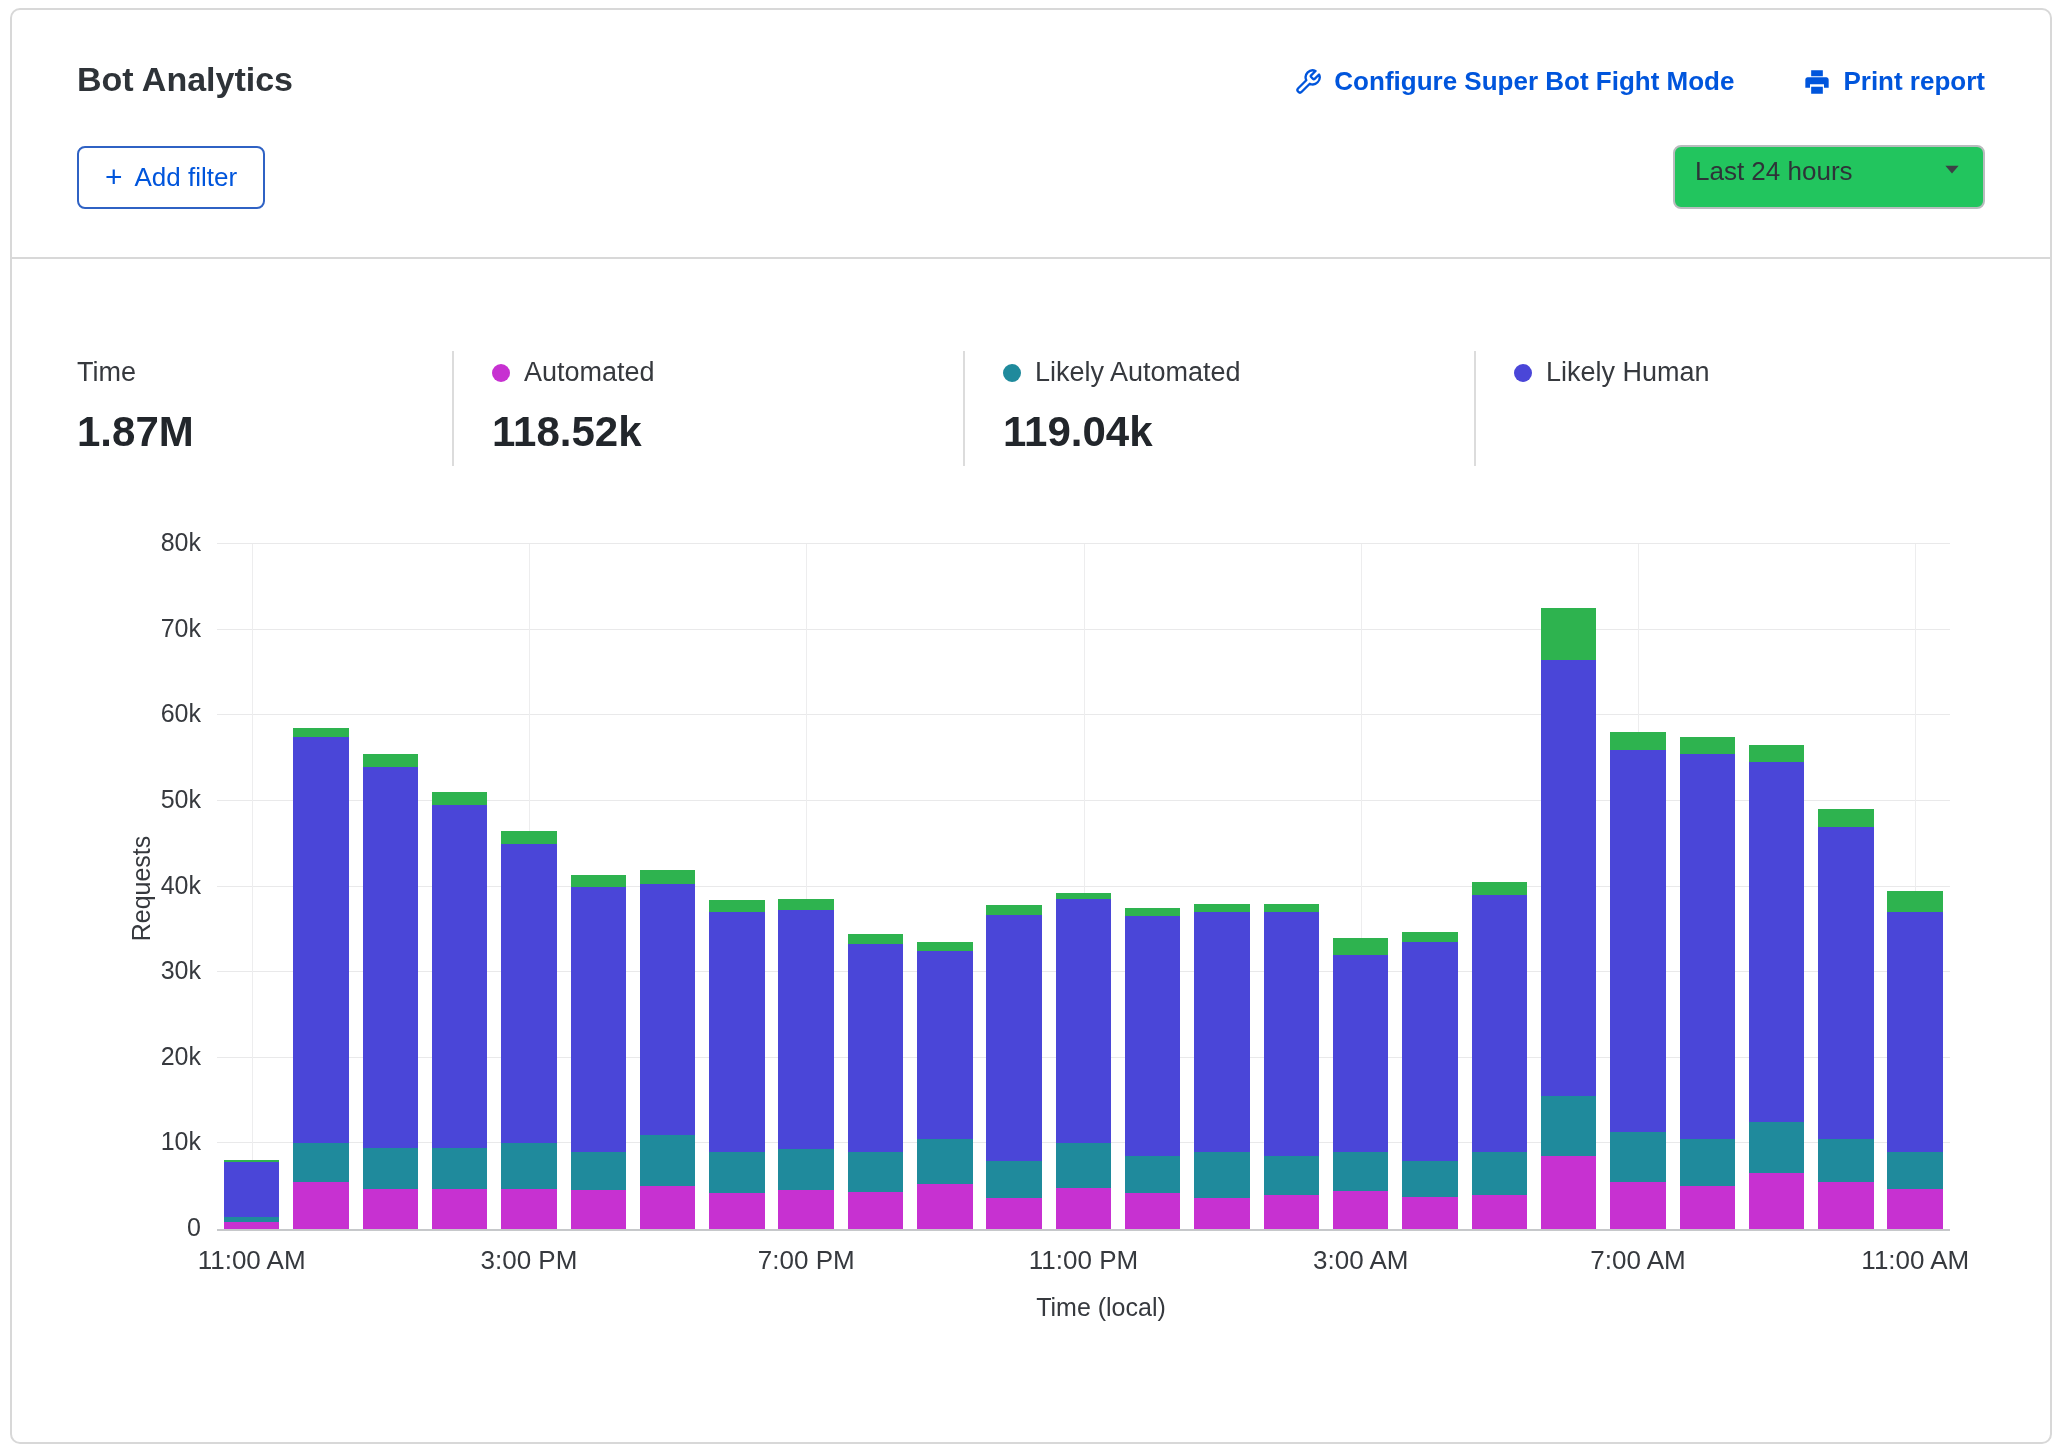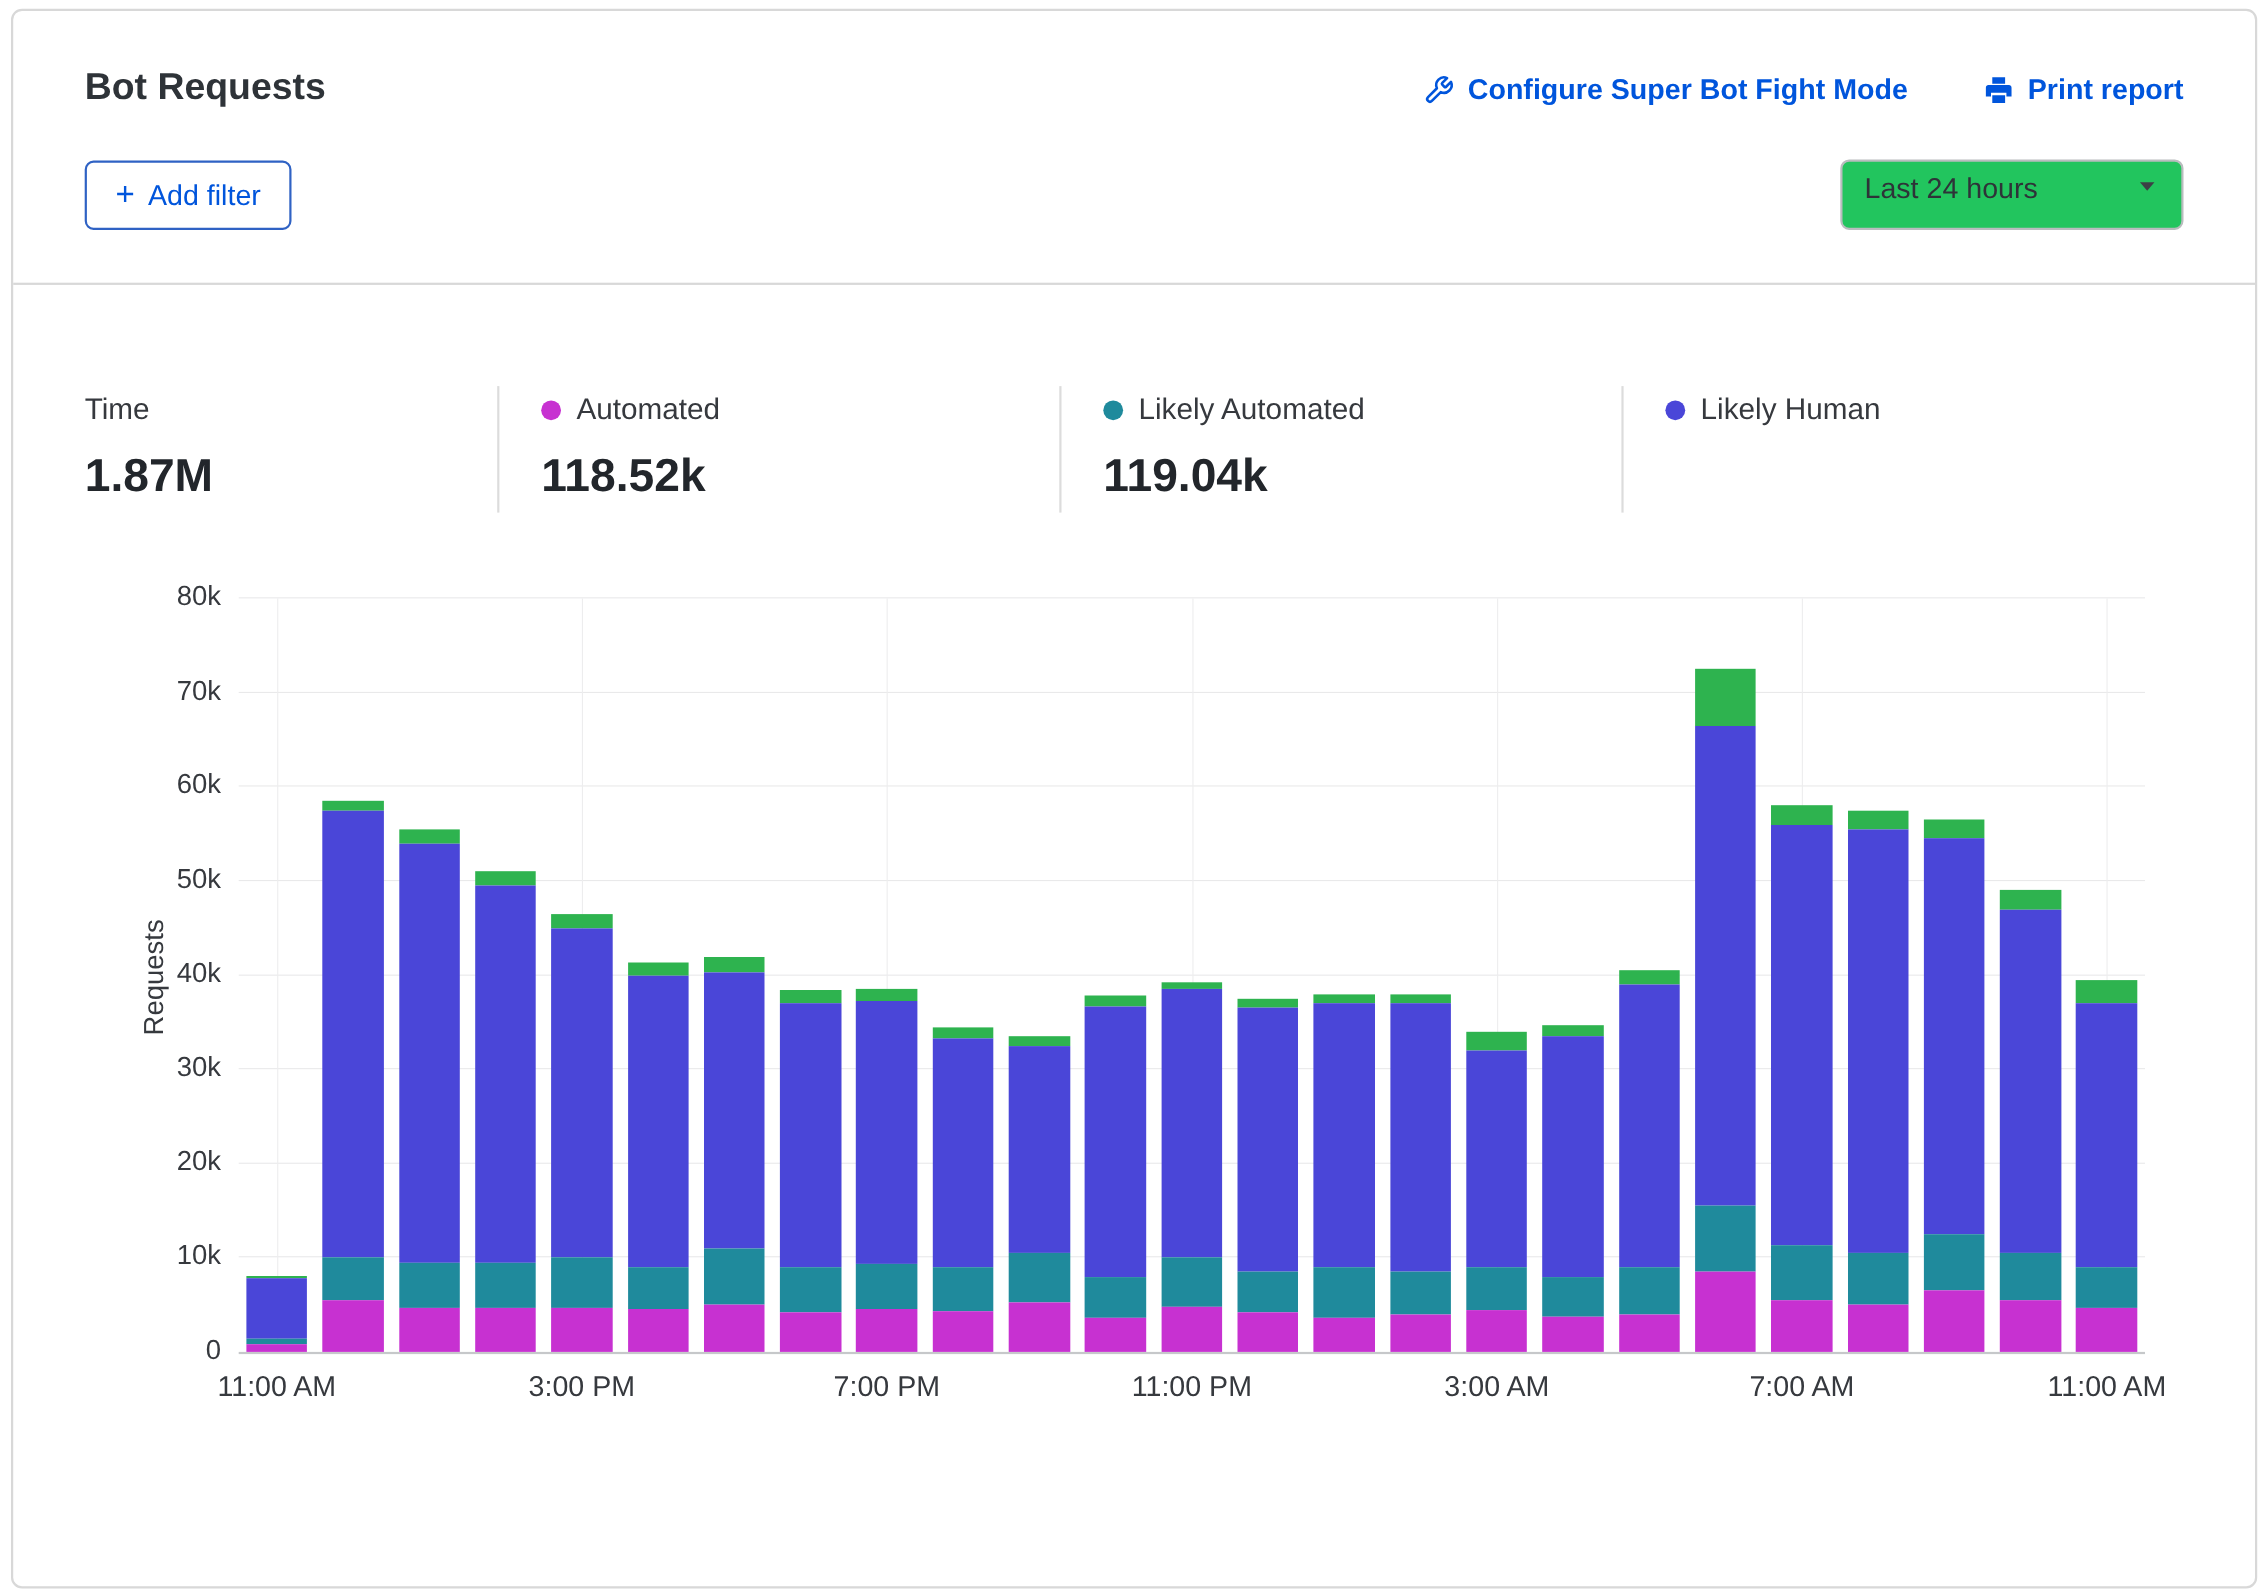--- a/index.html
+++ b/index.html
@@ -56,21 +56,21 @@
   .seg { width: 100%; }
   .x-axis-title { text-align: center; font-size: 25px; color: #36393e; margin-top: 62px; padding-left: 140px; }
 </style>
 </head>
 <body>
 
 <div class="card">
 
   <div class="card-header">
     <div class="header-top">
-      <h1 class="page-title">Bot Requests</h1>
+      <h1 class="page-title">Bot Analytics</h1>
       <div class="header-links">
         <a class="hlink">
           <span>
             <svg width="28" height="28" viewBox="0 0 24 24" fill="none" stroke="#0055dc" stroke-width="2" stroke-linecap="round" stroke-linejoin="round">
               <path d="M14.7 6.3a1 1 0 0 0 0 1.4l1.6 1.6a1 1 0 0 0 1.4 0l3.77-3.77a6 6 0 0 1-7.94 7.94l-6.91 6.91a2.12 2.12 0 0 1-3-3l6.91-6.91a6 6 0 0 1 7.94-7.94l-3.76 3.76z"></path>
             </svg>
           </span>
           <span>Configure Super Bot Fight Mode</span>
         </a>
         <a class="hlink">
@@ -361,15 +361,16 @@
               <div class="bar">
                 <div class="seg" style="height: 5.875%; background: rgb(199, 49, 209);"></div>
                 <div class="seg" style="height: 5.375%; background: rgb(31, 138, 156);"></div>
                 <div class="seg" style="height: 35%; background: rgb(74, 70, 216);"></div>
                 <div class="seg" style="height: 3.125%; background: rgb(46, 179, 79);"></div>
               </div>
             </div>
           </div>
         </div>
     </div>
+    <div class="x-axis-title">Time (local)</div>
   </div>
 
 </div>
 
 </body></html>

